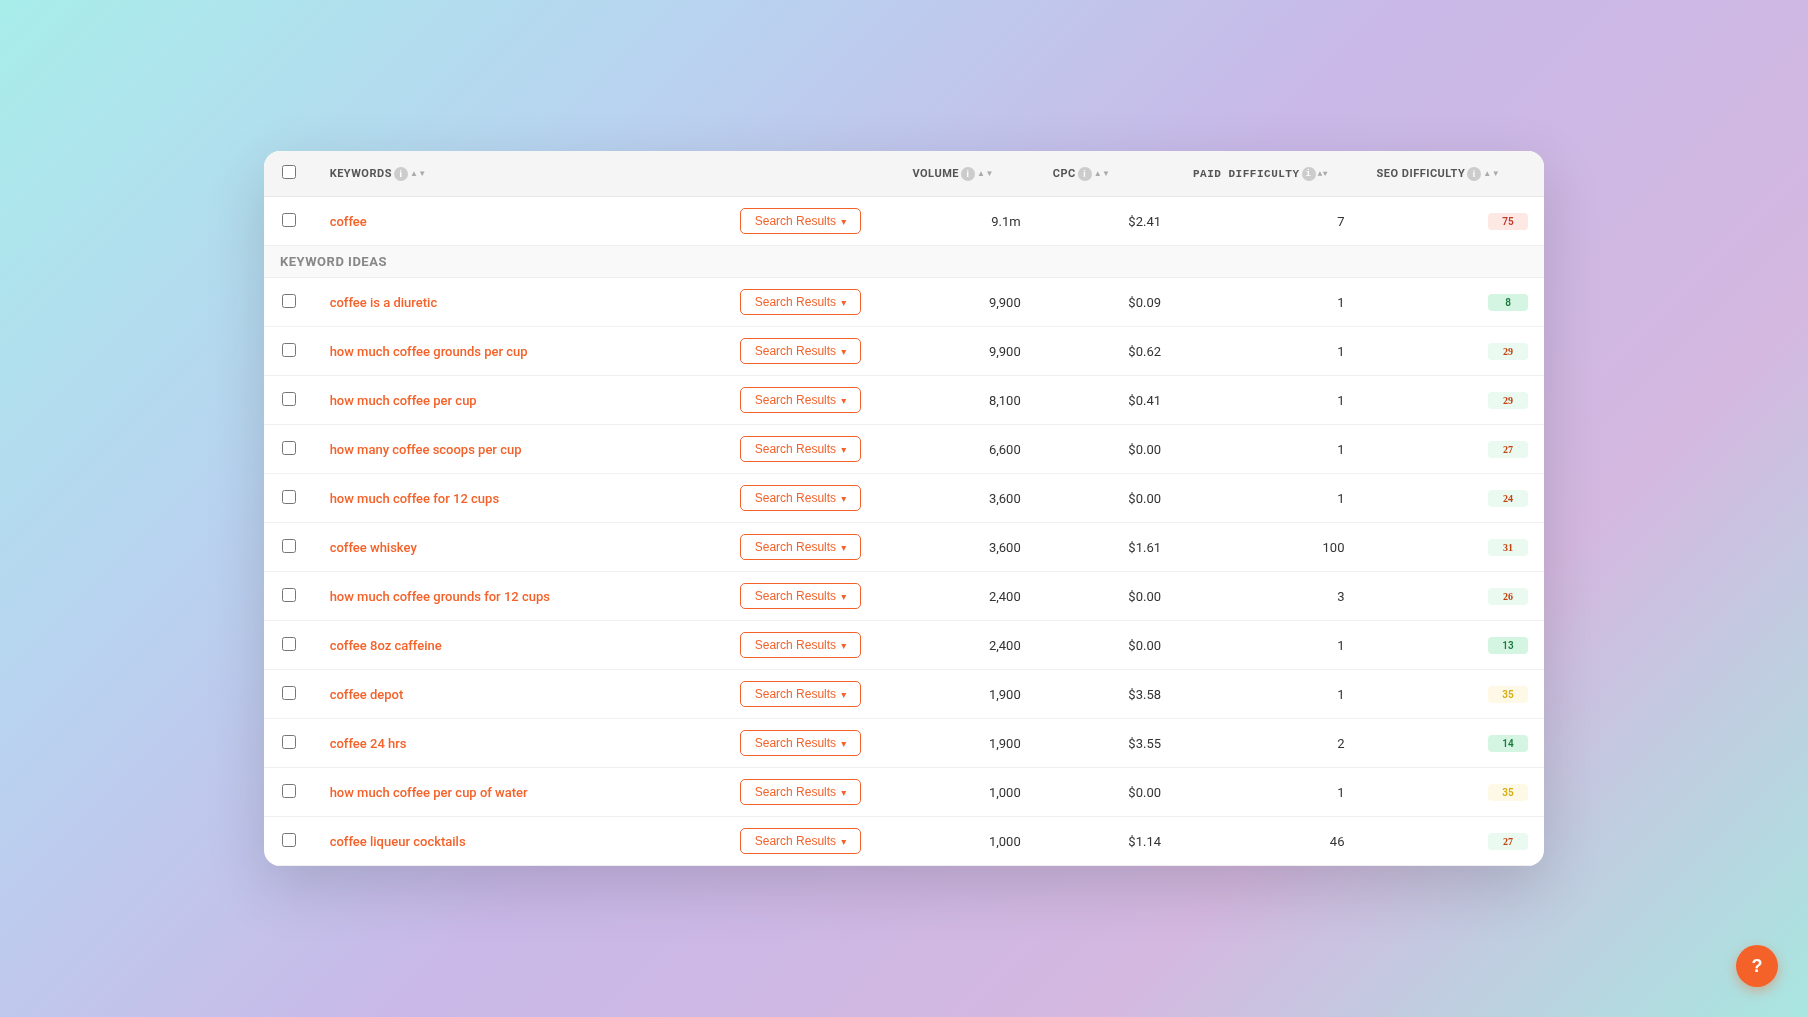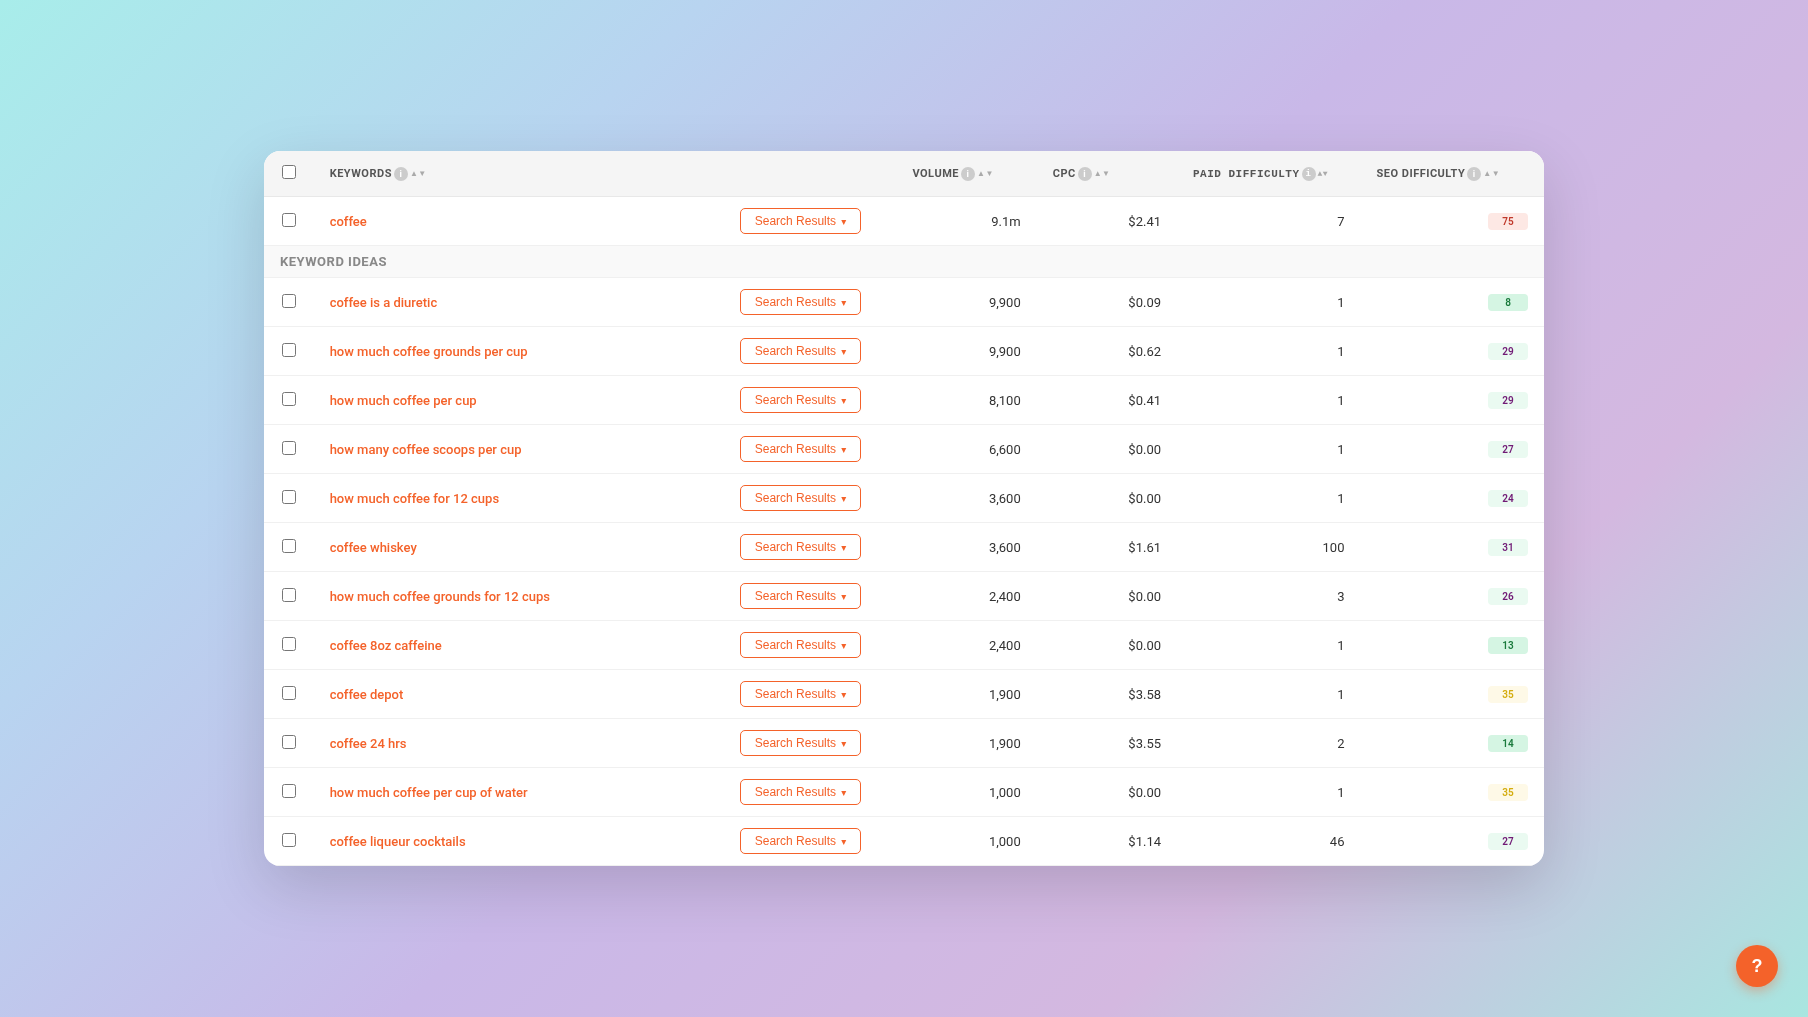--- a/index.html
+++ b/index.html
@@ -186,21 +186,22 @@
       color: #c0392b;
     }
 
     .seo-yellow {
       background: #fef9e7;
       color: #d4ac0d;
     }
 
     .seo-green {
       background: #eafaf1;
-      color: #701a75;
+      color: #c2410c;
+      font-family: Liberation Serif, serif;
     }
 
     .seo-light-green {
       background: #d5f5e3;
       color: #1a7a3c;
     }
 
     input[type="checkbox"] {
       width: 14px;
       height: 14px;

